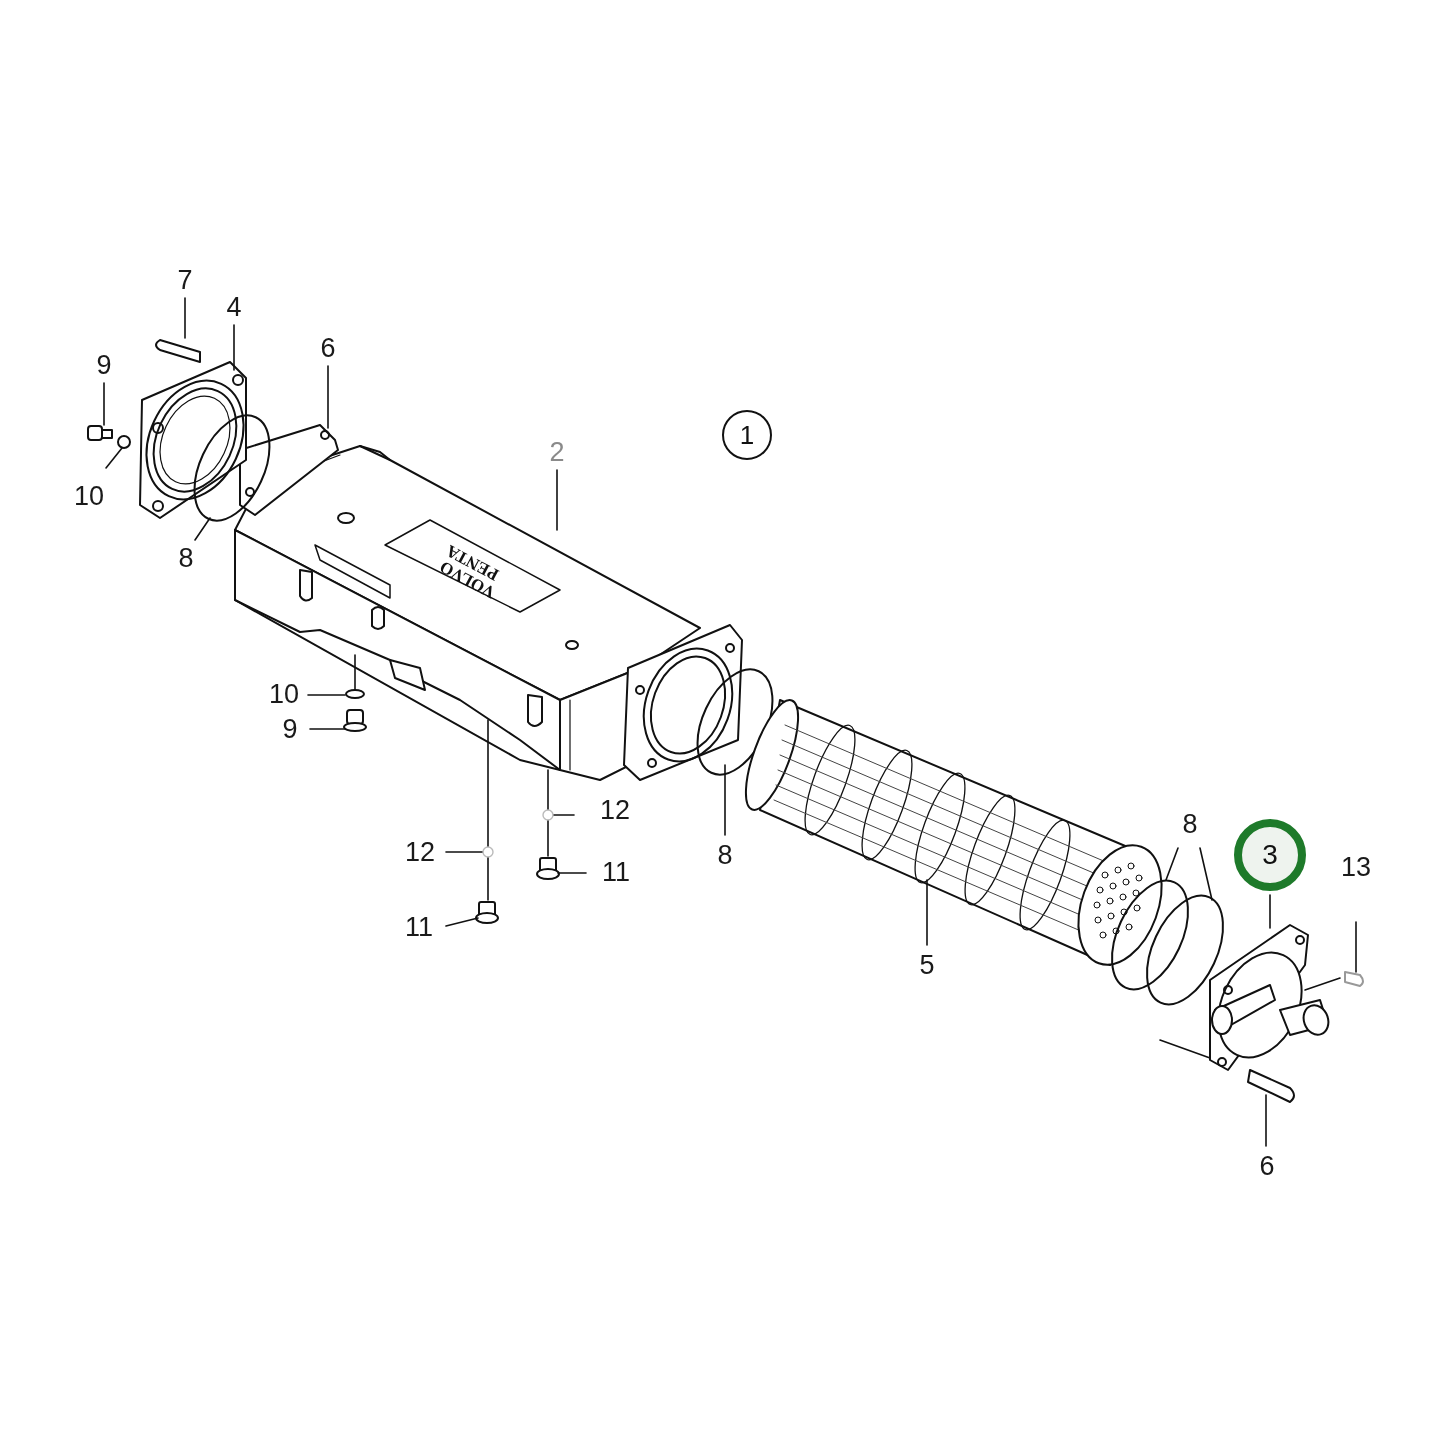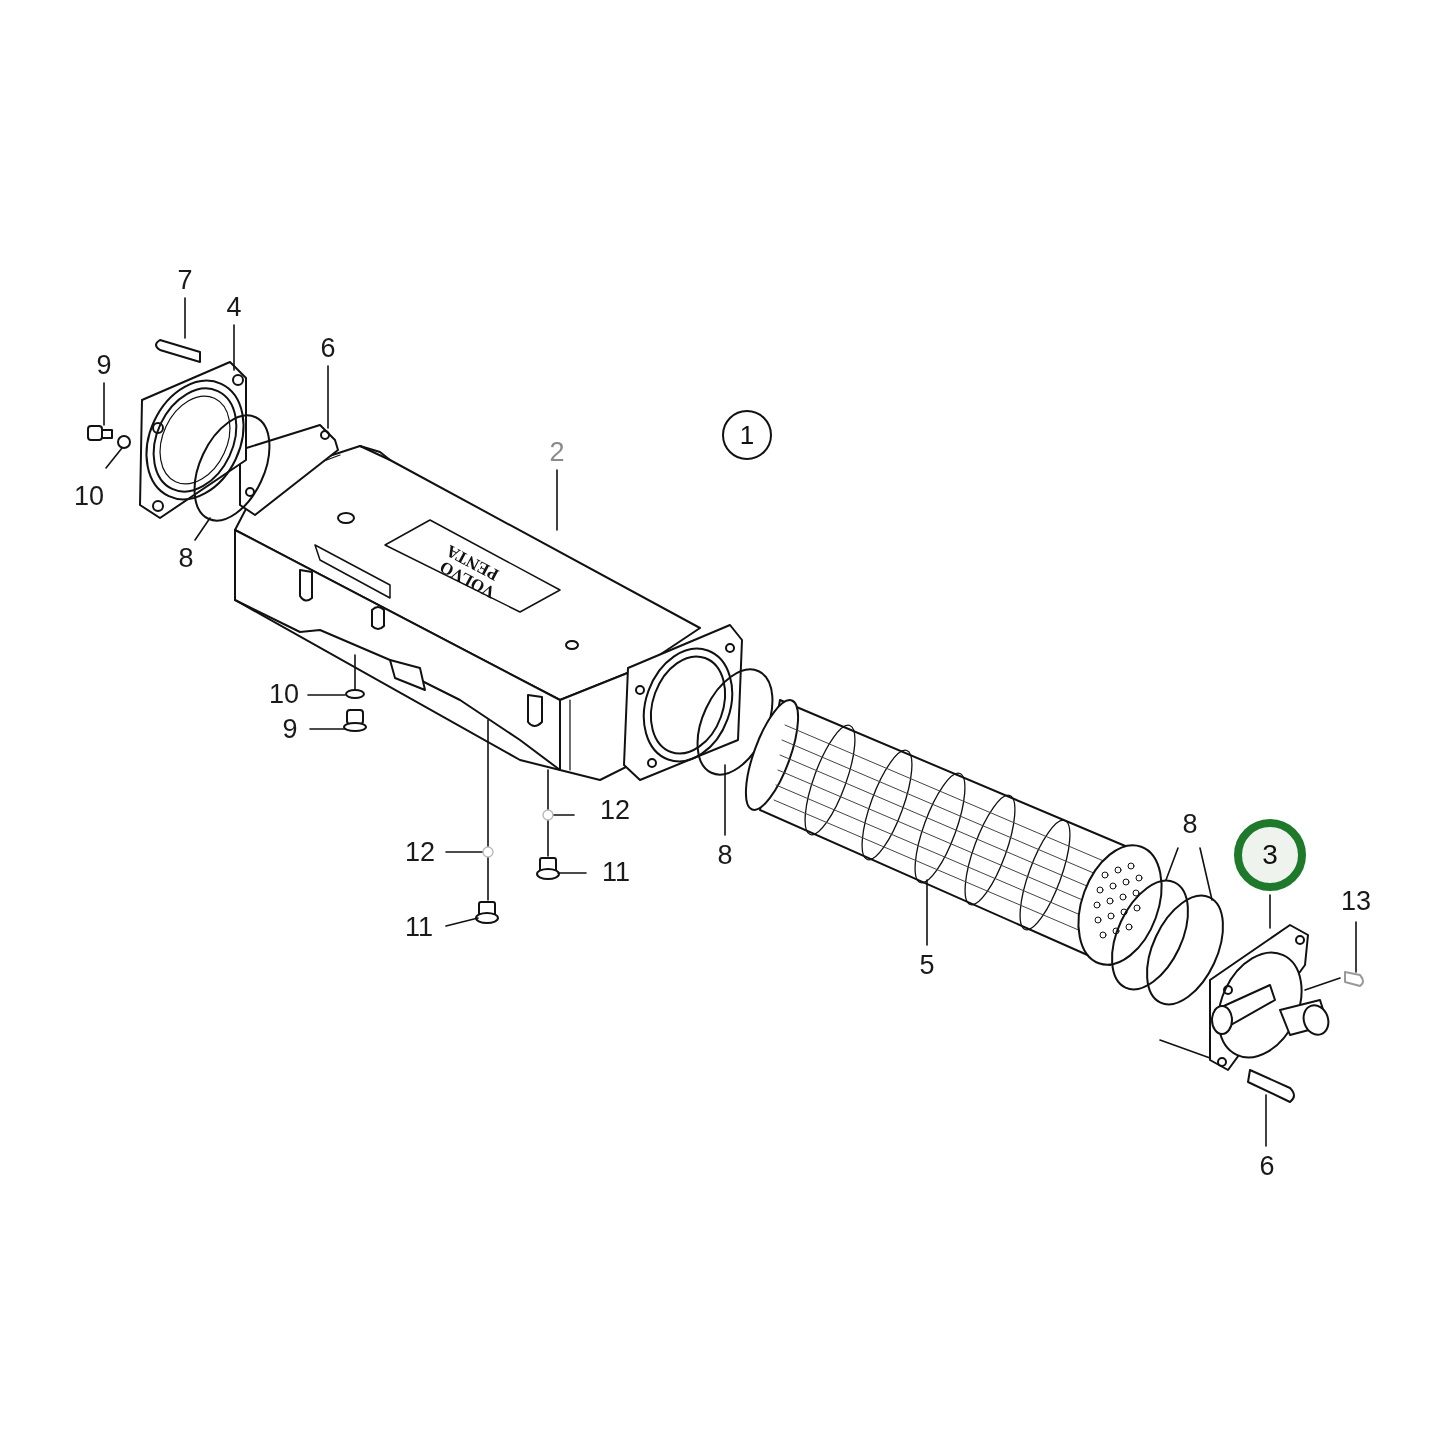--- a/index.html
+++ b/index.html
@@ -203,21 +203,21 @@
     <div class="lbl grey" style="left: 557px; top: 452px;">2</div>
     <div class="lbl" style="left: 284px; top: 694px;">10</div>
     <div class="lbl" style="left: 290px; top: 729px;">9</div>
     <div class="lbl" style="left: 615px; top: 810px;">12</div>
     <div class="lbl" style="left: 725px; top: 855px;">8</div>
     <div class="lbl" style="left: 420px; top: 852px;">12</div>
     <div class="lbl" style="left: 616px; top: 872px;">11</div>
     <div class="lbl" style="left: 419px; top: 927px;">11</div>
     <div class="lbl" style="left: 927px; top: 965px;">5</div>
     <div class="lbl" style="left: 1190px; top: 824px;">8</div>
-    <div class="lbl" style="left: 1356px; top: 901px;">13</div>
+    <div class="lbl" style="left: 1356px; top: 867px;">13</div>
     <div class="lbl" style="left: 1267px; top: 1166px;">6</div>
   </div>
 
 <div class="badge-ref" style="left:747px; top:435px;">
   <span>1</span>
 </div>
 
 <div class="badge-sel" style="left:1270px; top:855px;">
   <span>3</span>
 </div>

